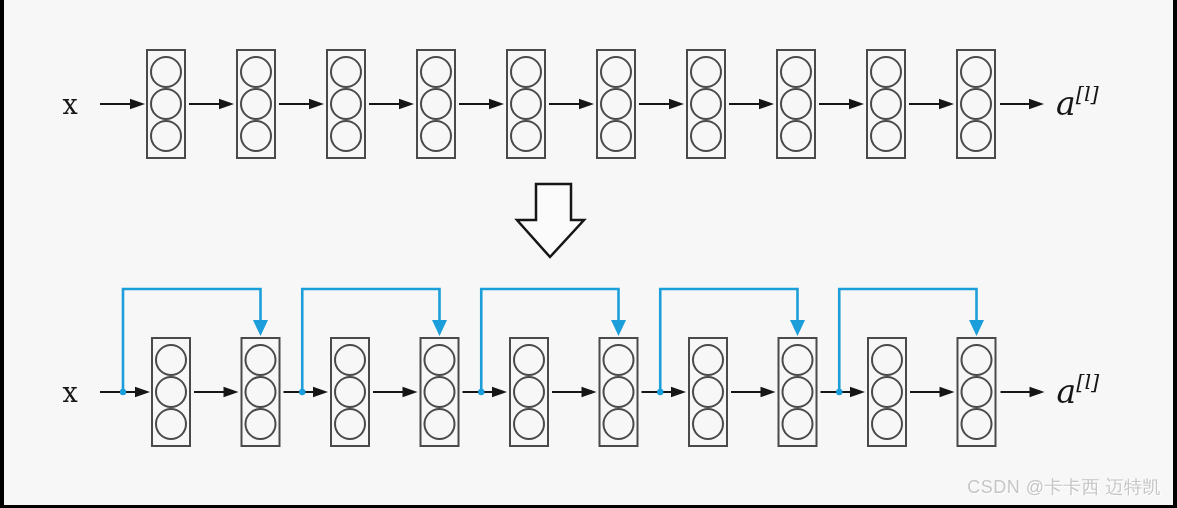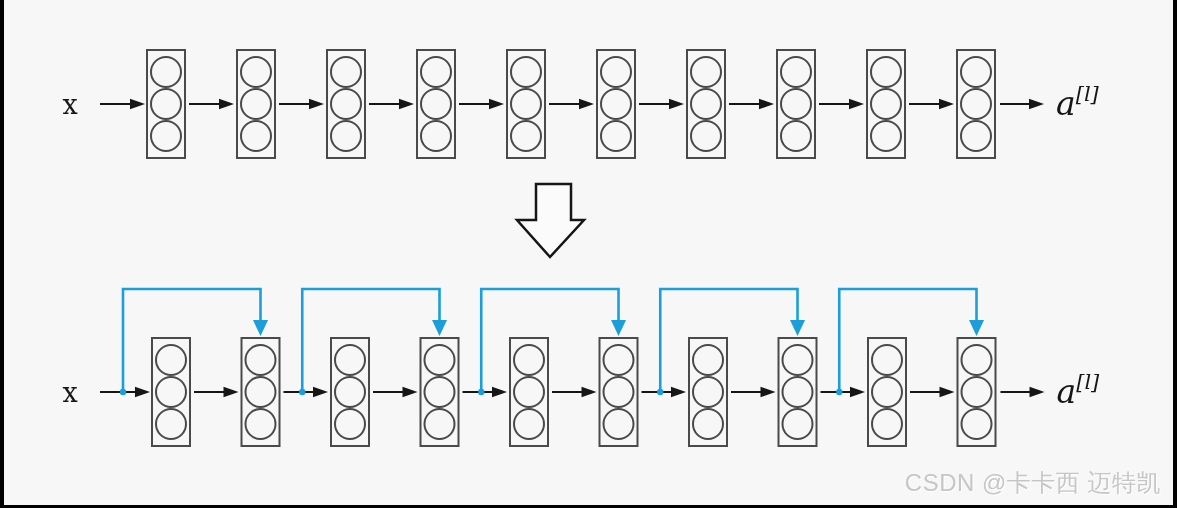--- a/index.html
+++ b/index.html
@@ -26,21 +26,21 @@
     position: absolute;
     left: 0; top: 0;
     width: 1177px;
     height: 508px;
     display: block;
   }
   .watermark {
     position: absolute;
     right: 16px;
     bottom: 9px;
-    font-size: 24px;
+    font-size: 18px;
     letter-spacing: 0.5px;
     color: #c6c6c6;
     text-shadow: 1px 1px 0 #ffffff;
     font-family: "Liberation Sans", sans-serif;
     user-select: none;
   }
 </style>
 </head>
 <body>
 

